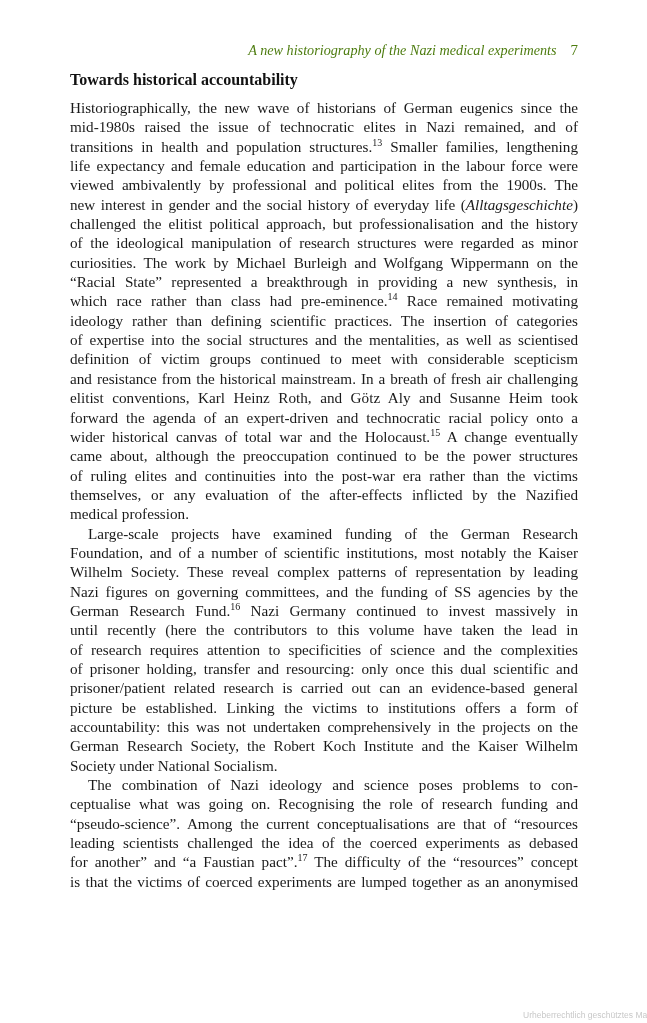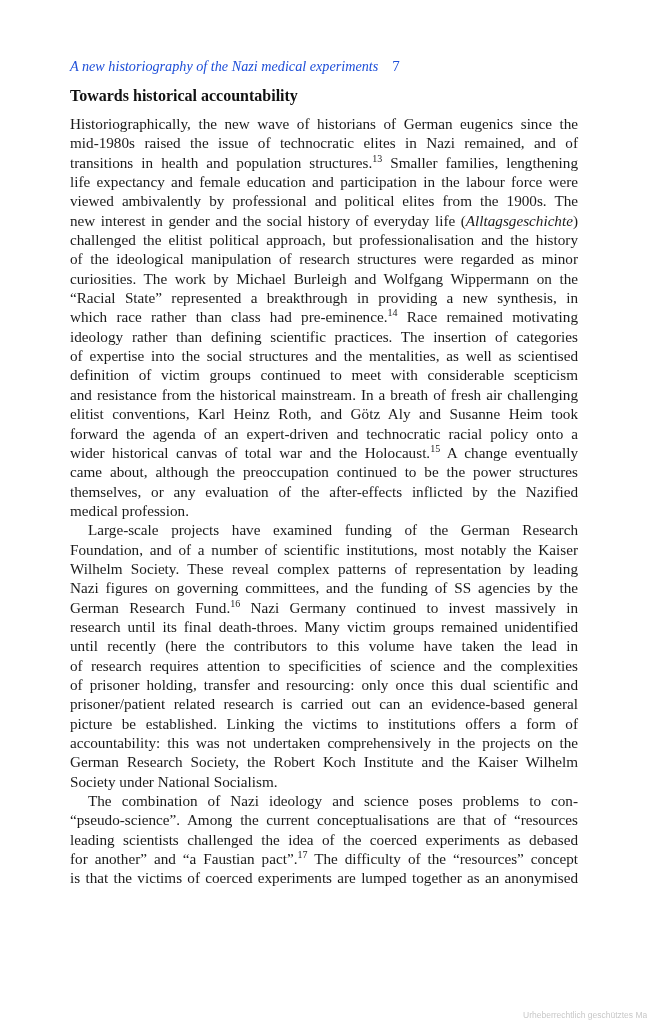--- a/index.html
+++ b/index.html
@@ -1,19 +1,19 @@
 <!DOCTYPE html>
 <html><head>
 <meta charset="utf-8">
 <style>
   html, body { margin: 0; padding: 0; background: #ffffff; }
   body { width: 647px; height: 1023px; position: relative; overflow: hidden; }
   .page { position: absolute; left: 70px; top: 38px; width: 508px; color: #1a1a1a;
           font-family: "Liberation Serif", "DejaVu Serif", serif; }
-  .running-head { font-style: italic; font-size: 14.2px; height: 24px; line-height: 24px; color: #1d4ed8; margin-top: 16px; }
+  .running-head { text-align: right; font-style: italic; font-size: 14.2px; height: 24px; line-height: 24px; color: #4d7c0f; }
   .running-head .pn { font-style: normal; display: inline-block; margin-left: 14px; font-size: 15px; }
   h2 { font-size: 16px; font-weight: bold; margin: 7px 0 7px 0; line-height: 22px; color: #111; }
   .body-text { font-size: 15.2px; line-height: 19.35px; }
   .line { display: block; white-space: nowrap; text-align: justify; text-align-last: justify; height: 19.35px; }
   .line.last { text-align-last: left; }
   .line.indent { text-indent: 18px; }
   sup { font-size: 10px; line-height: 0; vertical-align: 6px; }
   .watermark { position: absolute; left: 523px; top: 1010px; font-family: "Liberation Sans", sans-serif;
                font-size: 8.5px; color: #c8c8c8; white-space: nowrap; }
 </style>
@@ -38,37 +38,38 @@
       <span class="line">“Racial State” represented a breakthrough in providing a new synthesis, in</span>
       <span class="line">which race rather than class had pre-eminence.<sup>14</sup> Race remained motivating</span>
       <span class="line">ideology rather than defining scientific practices. The insertion of categories</span>
       <span class="line">of expertise into the social structures and the mentalities, as well as scientised</span>
       <span class="line">definition of victim groups continued to meet with considerable scepticism</span>
       <span class="line">and resistance from the historical mainstream. In a breath of fresh air challenging</span>
       <span class="line">elitist conventions, Karl Heinz Roth, and Götz Aly and Susanne Heim took</span>
       <span class="line">forward the agenda of an expert-driven and technocratic racial policy onto a</span>
       <span class="line">wider historical canvas of total war and the Holocaust.<sup>15</sup> A change eventually</span>
       <span class="line">came about, although the preoccupation continued to be the power structures</span>
+      <span class="line">of ruling elites and continuities into the post-war era rather than the victims</span>
       <span class="line">themselves, or any evaluation of the after-effects inflicted by the Nazified</span>
       <span class="line last">medical profession.</span>
       <span class="line indent">Large-scale projects have examined funding of the German Research</span>
       <span class="line">Foundation, and of a number of scientific institutions, most notably the Kaiser</span>
       <span class="line">Wilhelm Society. These reveal complex patterns of representation by leading</span>
       <span class="line">Nazi figures on governing committees, and the funding of SS agencies by the</span>
       <span class="line">German Research Fund.<sup>16</sup> Nazi Germany continued to invest massively in</span>
-      <span class="line">research until its final death-throes. Many victim groups remained unidentified</span>
       <span class="line">until recently (here the contributors to this volume have taken the lead in</span>
       <span class="line">of research requires attention to specificities of science and the complexities</span>
       <span class="line">of prisoner holding, transfer and resourcing: only once this dual scientific and</span>
       <span class="line">prisoner/patient related research is carried out can an evidence-based general</span>
       <span class="line">picture be established. Linking the victims to institutions offers a form of</span>
       <span class="line">accountability: this was not undertaken comprehensively in the projects on the</span>
       <span class="line">German Research Society, the Robert Koch Institute and the Kaiser Wilhelm</span>
       <span class="line last">Society under National Socialism.</span>
       <span class="line indent">The combination of Nazi ideology and science poses problems to con-</span>
+      <span class="line">ceptualise what was going on. Recognising the role of research funding and</span>
       <span class="line">“pseudo-science”. Among the current conceptualisations are that of “resources</span>
       <span class="line">leading scientists challenged the idea of the coerced experiments as debased</span>
       <span class="line">for another” and “a Faustian pact”.<sup>17</sup> The difficulty of the “resources” concept</span>
       <span class="line">is that the victims of coerced experiments are lumped together as an anonymised</span>
     </div>
 </div>
 
 <div class="watermark">Urheberrechtlich geschütztes Mate</div>
 
 </body></html>

